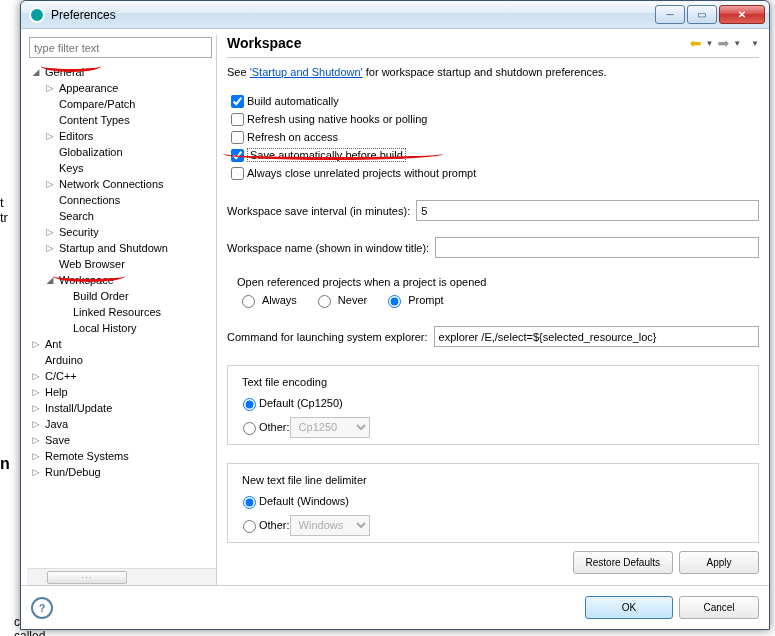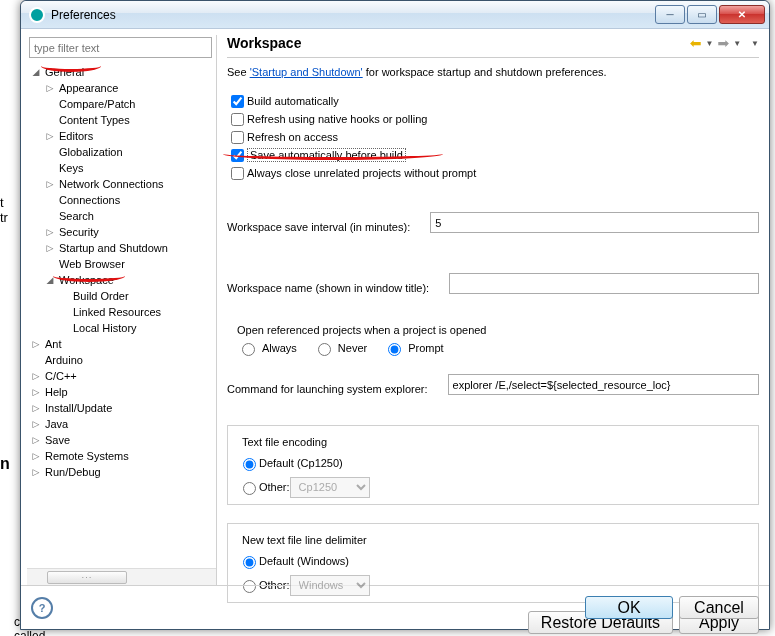--- a/index.html
+++ b/index.html
@@ -146,23 +146,23 @@
   .desc a { color:#0050c8; text-decoration: underline;}
   .checkgroup { margin: 4px 0 10px; }
   .checkrow {
     display:flex; align-items:center;
     height: 18px;
   }
   .checkrow input[type=checkbox]{
     width:13px;height:13px;
   }
   .formrow {
-    display:flex; align-items:flex-end;
-    margin: 20px 0;
-    gap: 20px;
+    display:flex; align-items:center;
+    margin: 8px 0;
+    gap: 6px;
   }
   .formrow label { white-space:nowrap;}
   .formrow input[type=text]{
     flex:1;
     border:1px solid #ababab;
     height:21px;
     padding:2px 4px;
     font-size:11px;
   }
   .group-title {
@@ -188,21 +188,21 @@
     padding:0 4px;
     width:80px;
   }
   .buttons-right {
     display:flex; gap:6px; justify-content:flex-end;
     margin-top: 8px;
   }
   button.std {
     min-width:80px;
     height:23px;
-    font-size:16px;
+    font-size:10px;
     background: linear-gradient(#fdfdfd,#e9e9e9);
     border:1px solid #acacac;
     border-radius:3px;
     padding: 0 12px;
   }
   button.std.primary {
     border:1px solid #3c7fb1;
     background: linear-gradient(#eaf6fd,#c3e4f7);
     min-width:88px;
   }

